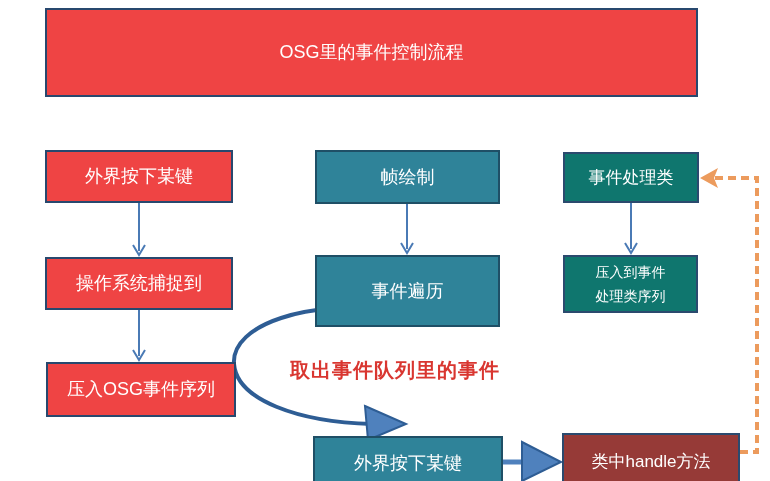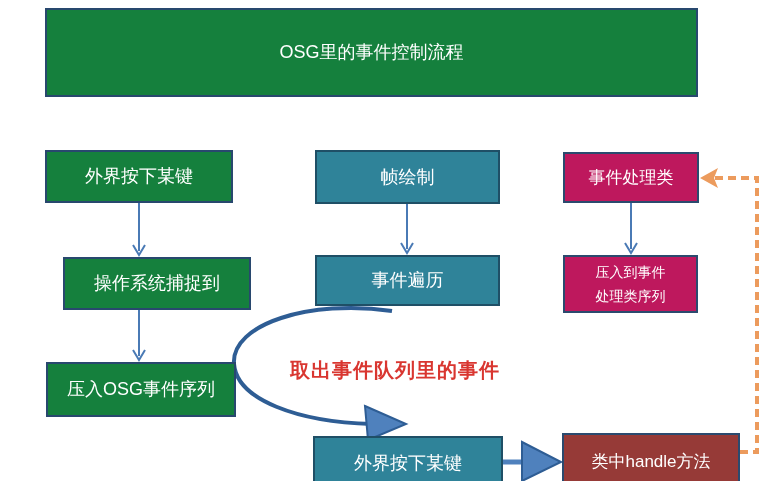--- a/index.html
+++ b/index.html
@@ -28,31 +28,31 @@
     display: flex;
     flex-direction: column;
     align-items: center;
     justify-content: center;
     color: #ffffff;
     text-align: center;
     font-size: 18px;
     line-height: 1.25;
   }
   .box span { display: block; }
-  .blue  { background: #15803d; border: 2px solid #28486e; }
+  .blue  { background: #ef4444; border: 2px solid #28486e; }
   .teal  { background: #2f8399; border: 2px solid #1f4f66; }
-  .green { background: #be185d; border: 2px solid #2b4a6e; }
+  .green { background: #0f766e; border: 2px solid #2b4a6e; }
   .red   { background: #963a37; border: 2px solid #2b4a6e; }
 
   .title-box   { left: 45px;  top: 8px;   width: 653px; height: 89px; font-size: 18px; }
   .left1       { left: 45px;  top: 150px; width: 188px; height: 53px; }
-  .left2       { left: 45px;  top: 257px; width: 188px; height: 53px; margin-left: 18px; }
+  .left2       { left: 45px;  top: 257px; width: 188px; height: 53px; }
   .left3       { left: 46px;  top: 362px; width: 190px; height: 55px; }
   .mid1        { left: 315px; top: 150px; width: 185px; height: 54px; }
-  .mid2        { left: 315px; top: 255px; width: 185px; height: 51px; }
+  .mid2        { left: 315px; top: 255px; width: 185px; height: 72px; }
   .mid3        { left: 313px; top: 436px; width: 190px; height: 55px; }
   .right1      { left: 563px; top: 152px; width: 136px; height: 51px; font-size: 17px; }
   .right2      { left: 563px; top: 255px; width: 135px; height: 58px; font-size: 14px; line-height: 24px; }
   .redbox      { left: 562px; top: 433px; width: 178px; height: 58px; font-size: 17px; line-height: 24px; }
 
   .note {
     position: absolute;
     left: 262px;
     top: 357px;
     width: 212px;

